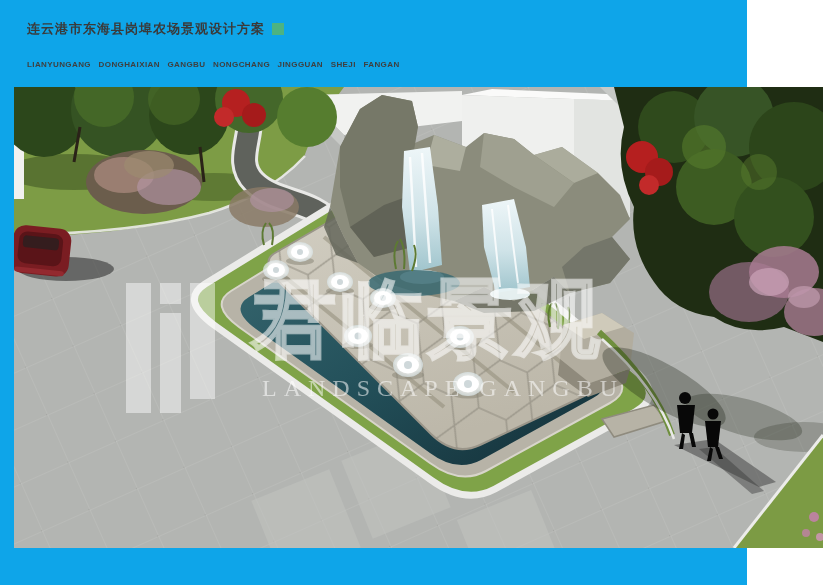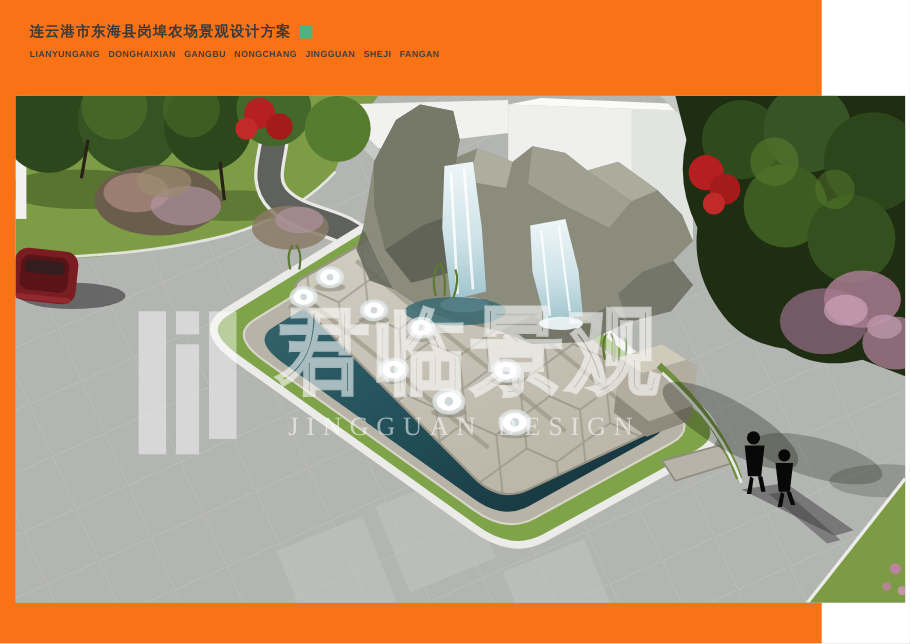--- a/index.html
+++ b/index.html
@@ -2,29 +2,29 @@
 <html style="--accent: #4db381; --watermark-white: rgba(255,255,255,0.55);"><head>
 <meta charset="utf-8">
 <style>
   :root{
     --accent:#4db381;
     --watermark-white:rgba(255,255,255,0.55);
   }
   *{margin:0;padding:0;box-sizing:border-box;}
   html,body{width:827px;height:585px;background:#ffffff;overflow:hidden;
     font-family:"Liberation Sans",sans-serif;}
-  .sheet{position:relative;width:747px;height:585px;background:#f97316;padding-left:12px;}
+  .sheet{position:relative;width:747px;height:585px;background:#0ea5e9;padding-left:12px;}
 
   
   .header{position:absolute;left:27px;top:20px;}
   .title-row{display:flex;align-items:center;gap:7px;}
   .title{font-size:13px;font-weight:bold;color:#3a3a3a;letter-spacing:1px;
     font-family:"Liberation Sans",sans-serif;}
   .accent-square{width:12px;height:12px;background:var(--accent);flex:0 0 auto;}
-  .subtitle{margin-top:7px;font-size:8px;font-weight:600;color:#3f3f3f;
+  .subtitle{margin-top:22px;font-size:8px;font-weight:600;color:#3f3f3f;
     letter-spacing:0.4px;word-spacing:5px;}
 
   
   .render{position:absolute;left:14px;top:87px;width:809px;height:461px;
     overflow:hidden;background:#b3b5b2;}
   .render svg{display:block;}
 
   
   .watermark{position:absolute;left:16px;top:0;width:809px;height:461px;pointer-events:none;}
   .wm-bar{position:absolute;background:var(--watermark-white);opacity:0.85;}
@@ -313,17 +313,17 @@
     </svg>
 
     <div class="watermark">
       <div>
         <div class="wm-bar" style="left:96px;top:196px;width:25px;height:130px;"></div>
         <div class="wm-bar" style="left:130px;top:196px;width:21px;height:21px;"></div>
         <div class="wm-bar" style="left:130px;top:226px;width:21px;height:100px;"></div>
         <div class="wm-bar" style="left:160px;top:196px;width:25px;height:116px;"></div>
       </div>
       <div class="wm-cn">君临景观</div>
-      <div class="wm-en">JINGGUAN DESIGN</div>
+      <div class="wm-en">LANDSCAPE GANGBU</div>
     </div>
   </div>
 
 </div>
 
 </body></html>

